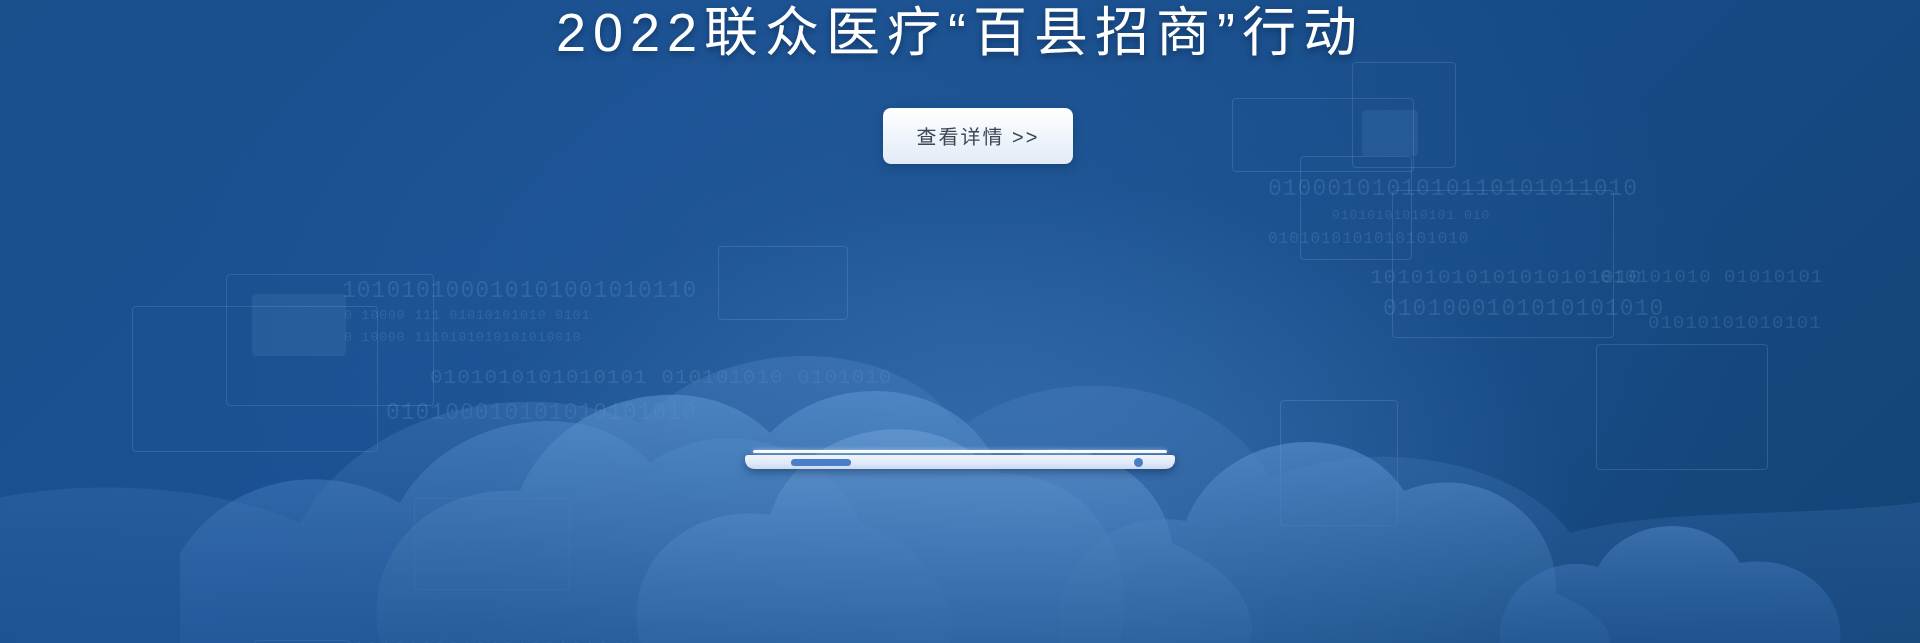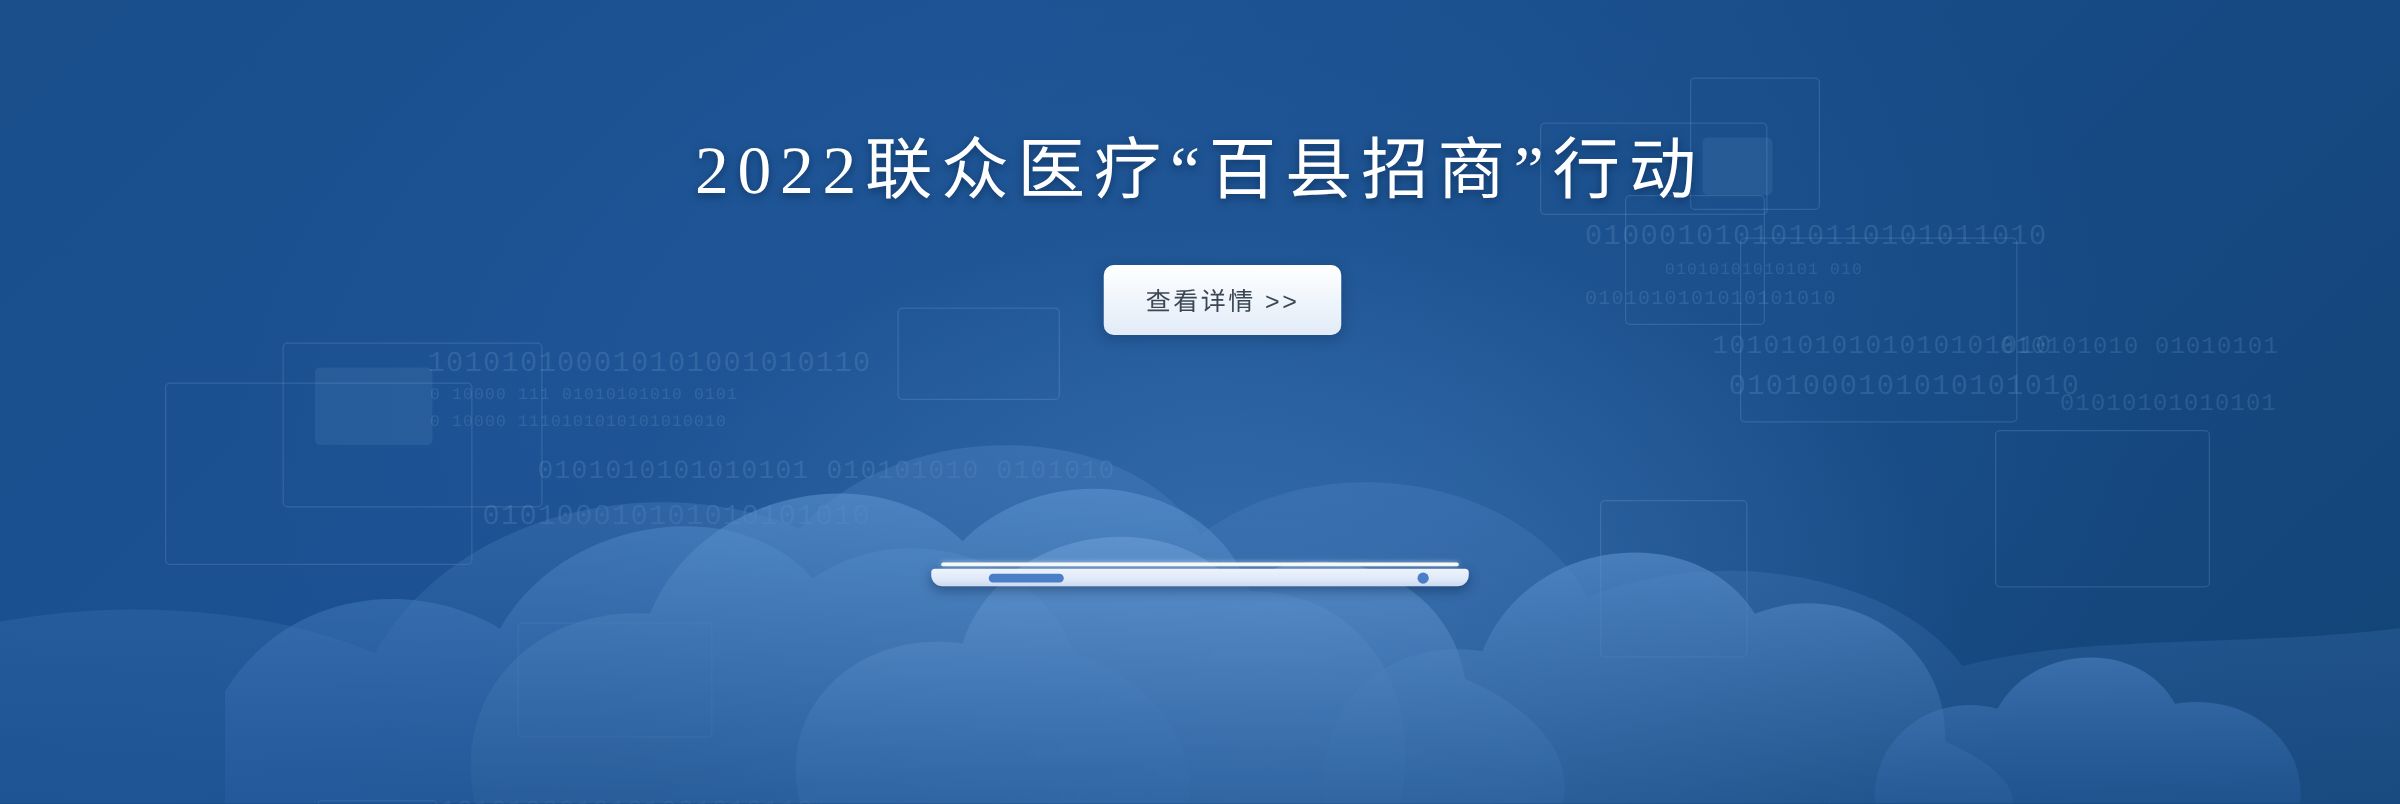--- a/index.html
+++ b/index.html
@@ -38,29 +38,27 @@
 
   
   .content{
     position:absolute;
     left:0; top:0;
     width:1920px;
     text-align:center;
     z-index:20;
   }
   .title{
-    margin-top:104px;
     font-size:54px;
     line-height:1.22;
     color:#ffffff;
     letter-spacing:7px;
     font-weight:400;
     text-shadow:0 3px 7px rgba(6,30,60,0.55);
     white-space:nowrap;
-    font-family:Liberation Serif, serif;
   }
   .subtitle{
     margin-top:22px;
     font-size:33px;
     line-height:1.3;
     color:#f2f7fd;
     letter-spacing:5px;
     font-weight:400;
     text-shadow:0 2px 6px rgba(6,30,60,0.5);
     white-space:nowrap;

